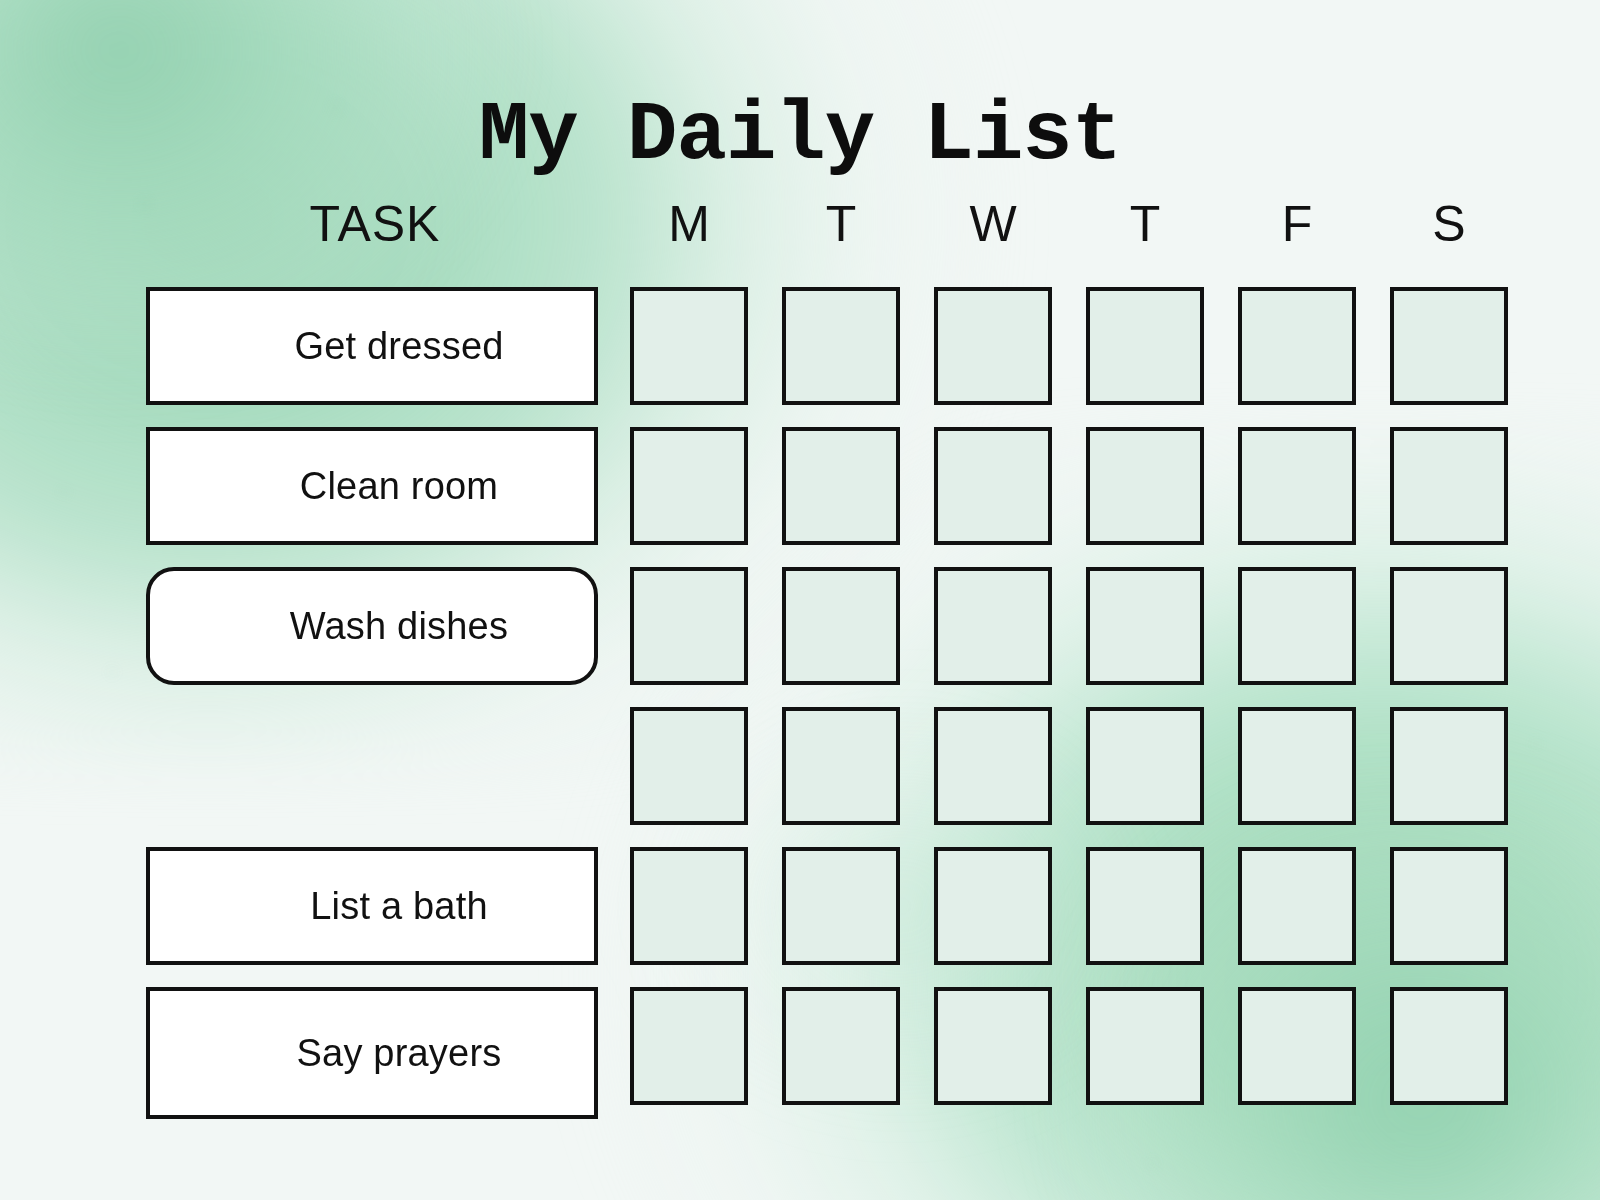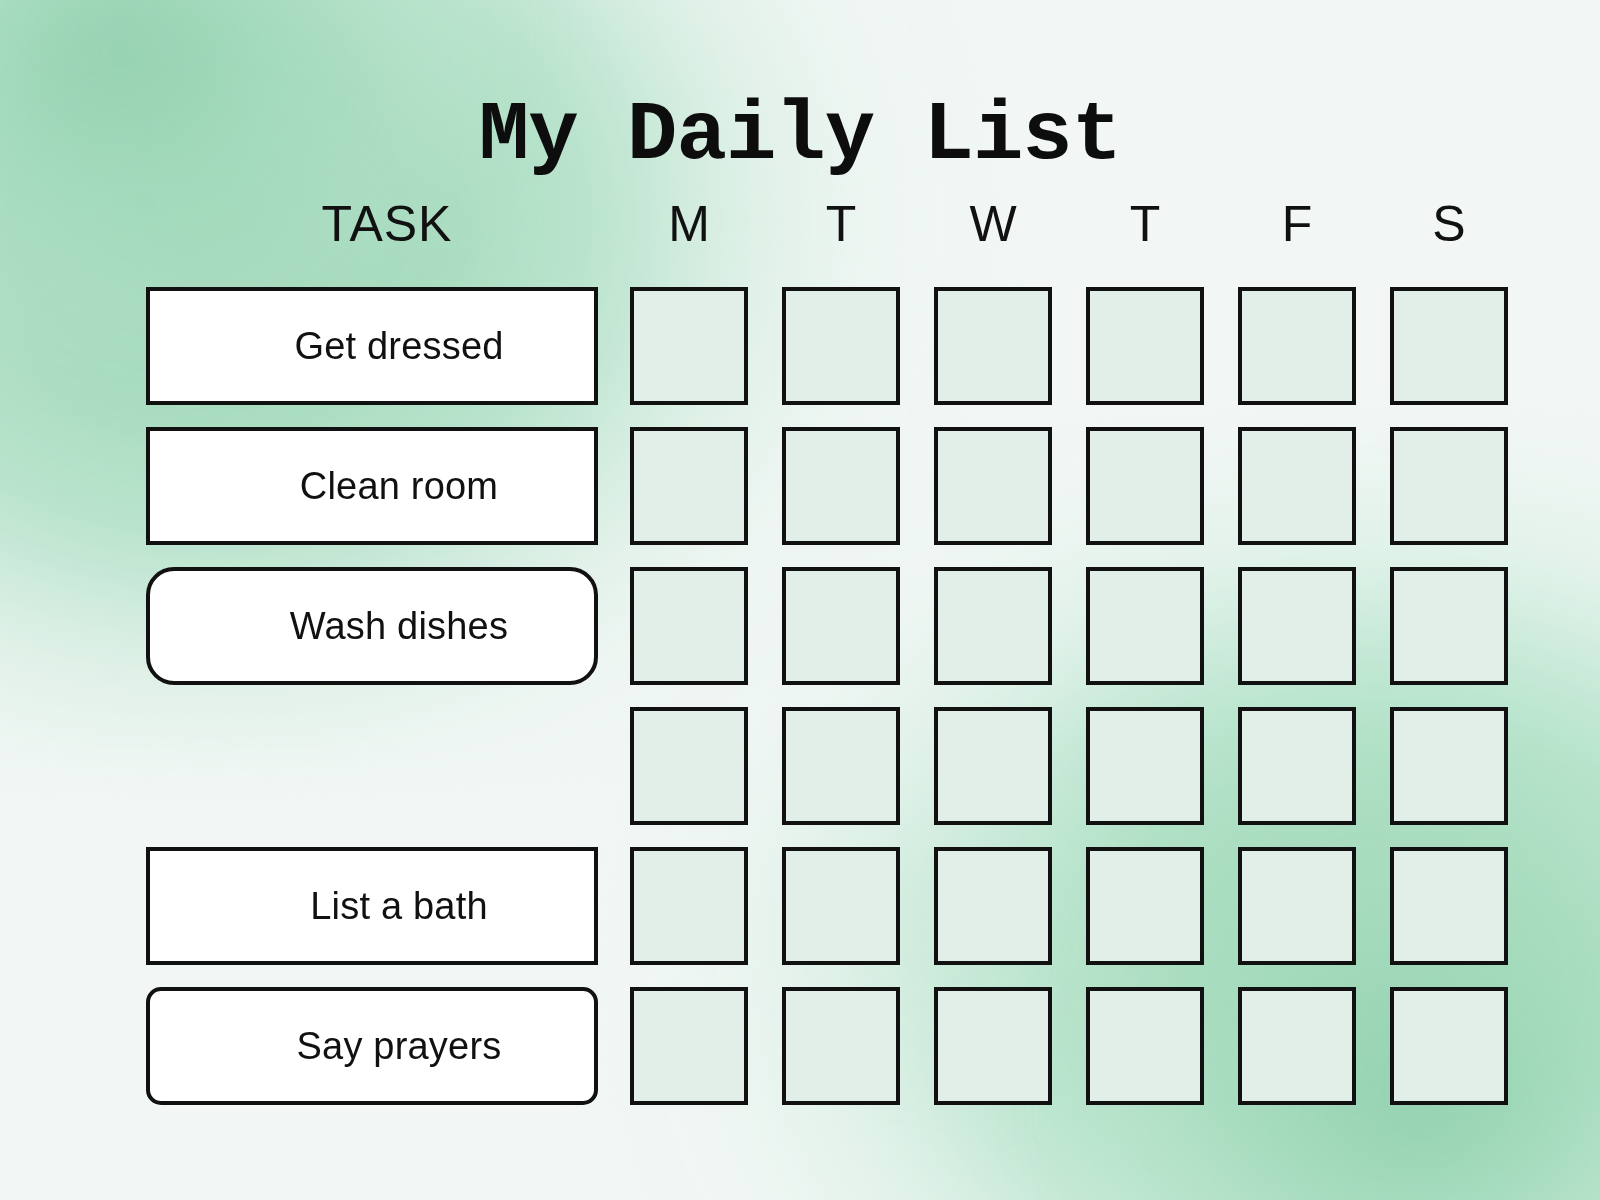--- a/index.html
+++ b/index.html
@@ -111,21 +111,21 @@
   }
 
   
   #header-row {
     position: absolute;
     left: 146px; top: 192px;
     width: 1306px; height: 64px;
   }
   #task-header {
     position: absolute;
-    left: 12px; top: 0;
+    left: 0; top: 0;
     width: 458px; height: 64px;
     display: flex;
     align-items: center;
     justify-content: center;
     font-size: 50px;
     font-weight: 400;
     color: #111;
     letter-spacing: 1px;
   }
   .day-header {
@@ -251,21 +251,21 @@
           <span class="task-label">List a bath</span>
         </div>
         <div class="check-cell" style="left: 484px; width: 118px; height: 118px;"></div>
         <div class="check-cell" style="left: 636px; width: 118px; height: 118px;"></div>
         <div class="check-cell" style="left: 788px; width: 118px; height: 118px;"></div>
         <div class="check-cell" style="left: 940px; width: 118px; height: 118px;"></div>
         <div class="check-cell" style="left: 1092px; width: 118px; height: 118px;"></div>
         <div class="check-cell" style="left: 1244px; width: 118px; height: 118px;"></div>
       </div>
       <div class="row" style="top: 987px;">
-        <div class="task-box" style="width: 452px; height: 118px; border-radius: 15px;">
+        <div class="task-box" style="width: 452px; height: 132px;">
           <span class="task-label">Say prayers</span>
         </div>
         <div class="check-cell" style="left: 484px; width: 118px; height: 118px;"></div>
         <div class="check-cell" style="left: 636px; width: 118px; height: 118px;"></div>
         <div class="check-cell" style="left: 788px; width: 118px; height: 118px;"></div>
         <div class="check-cell" style="left: 940px; width: 118px; height: 118px;"></div>
         <div class="check-cell" style="left: 1092px; width: 118px; height: 118px;"></div>
         <div class="check-cell" style="left: 1244px; width: 118px; height: 118px;"></div>
       </div>
     </div>

